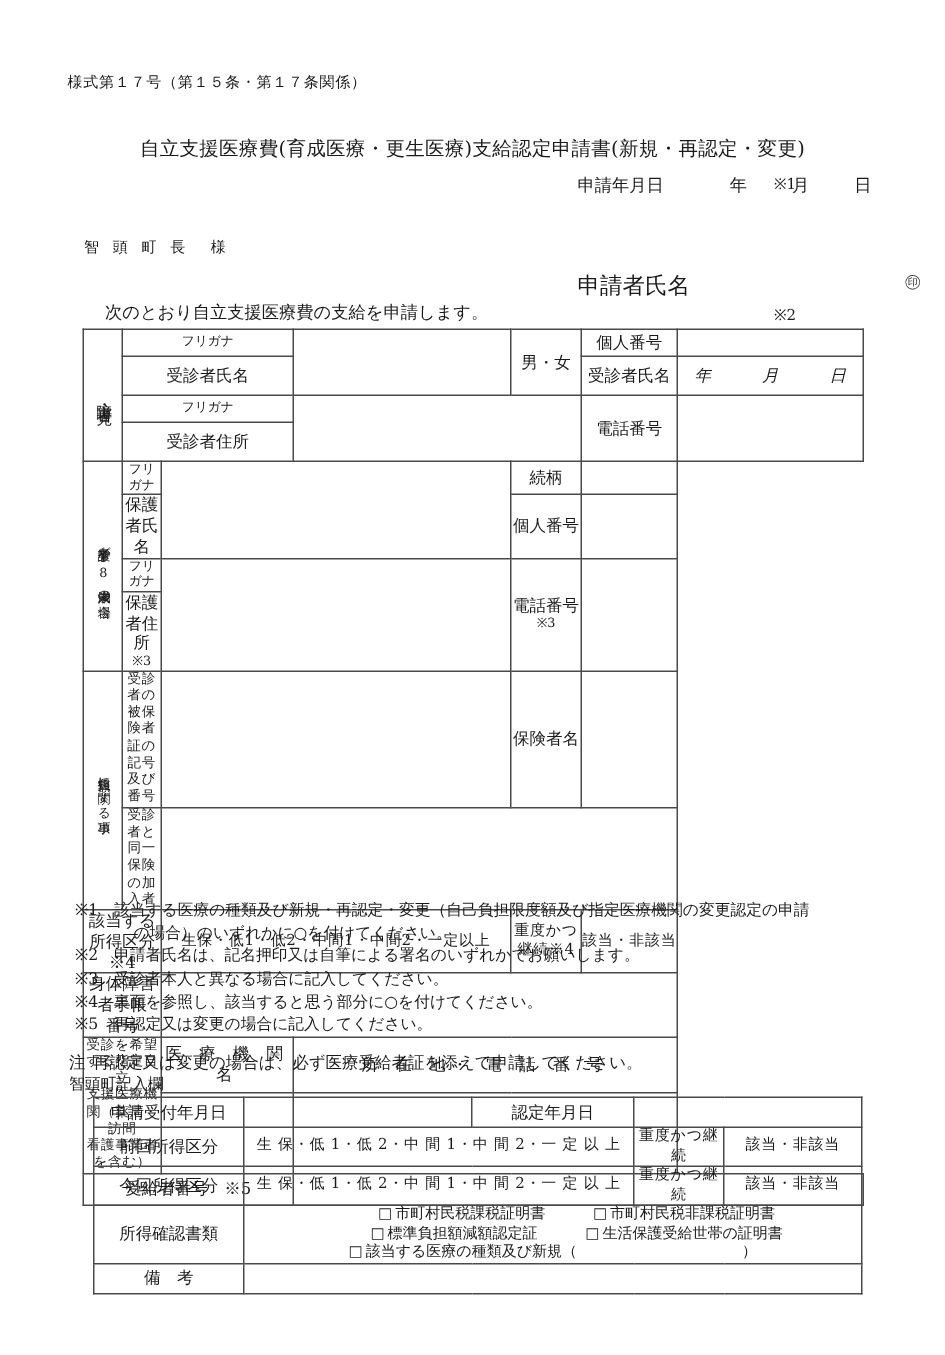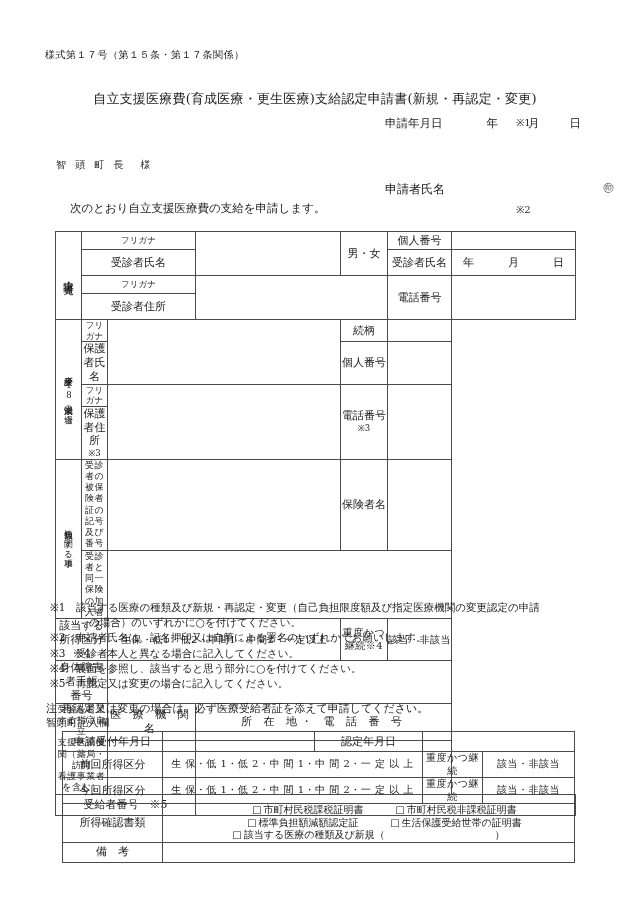--- a/index.html
+++ b/index.html
@@ -59,21 +59,21 @@
     left: 56px; top: 158px;
     font-size: 10px;
     letter-spacing: 3px;
     white-space: nowrap;
   }
   .addressee .sama { margin-left: 14px; letter-spacing: 0; }
 
   .applicant-name {
     position: absolute;
     left: 385px; top: 181px;
-    font-size: 12px;
+    font-size: 15px;
     white-space: nowrap;
     text-align: center;
   }
   .seal-mark {
     position: absolute;
     left: 603px; top: 180px;
     font-size: 11px;
   }
   .lead-sentence {
     position: absolute;
@@ -95,21 +95,21 @@
   }
   table.grid td {
     border: 1px solid #4a4a4a;
     padding: 0;
     vertical-align: middle;
     text-align: center;
     line-height: 1.25;
   }
   .main-table {
     position: absolute;
-    left: 55px; top: 231px;
+    left: 55px; top: 219px;
     width: 520px;
     padding-left: 20px;
   }
   .vert {
     writing-mode: vertical-rl;
     text-orientation: upright;
     letter-spacing: 1px;
     margin: 0 auto;
     line-height: 1.05;
     white-space: nowrap;
@@ -122,21 +122,21 @@
     align-items: center;
     justify-content: center;
     height: 100%;
   }
   .furi { font-size: 8.5px; }
   .lbl { font-size: 11px; }
   .lbl-sm { font-size: 9px; line-height: 1.45; letter-spacing: 0.5px; }
   .cell-pad { padding: 2px 3px; }
   .wide-space { letter-spacing: 4px; }
   .blank { }
-  .ymd { font-size: 11px; letter-spacing: 0; }
+  .ymd { font-size: 11px; letter-spacing: 0; font-style: italic; }
   .ymd .s1 { display:inline-block; width: 34px; }
   .ymd .s2 { display:inline-block; width: 34px; }
 
   
   .footnotes {
     position: absolute;
     left: 50px; top: 600px;
     width: 575px;
     font-size: 10.5px;
     line-height: 1.45;

